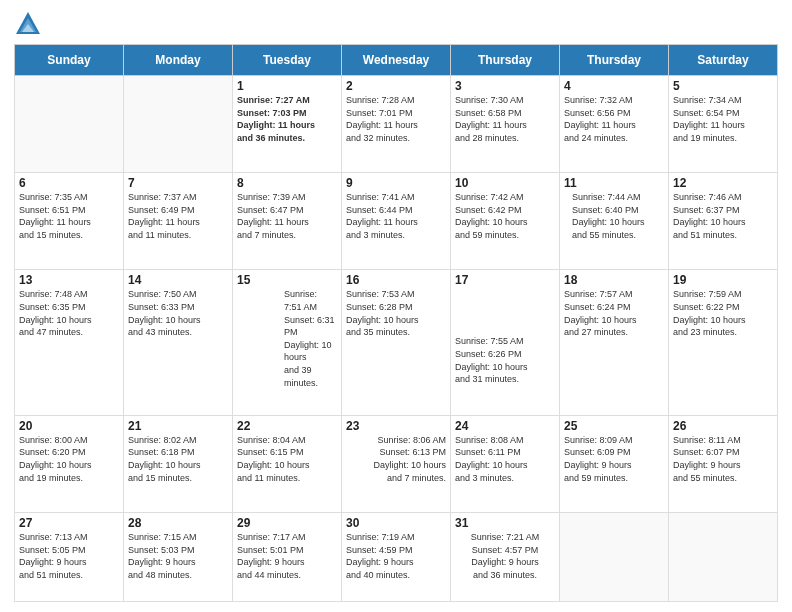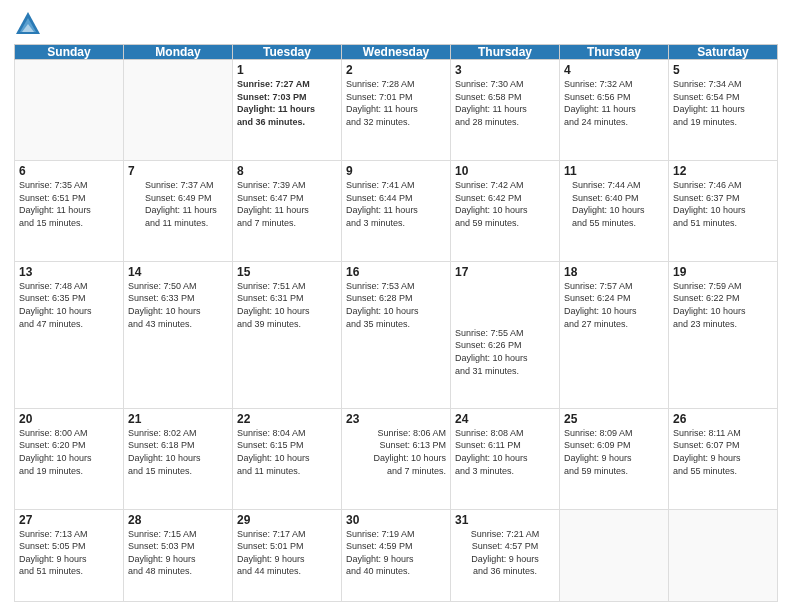--- a/index.html
+++ b/index.html
@@ -66,21 +66,21 @@
       border-collapse: collapse;
       width: 100%;
       table-layout: fixed;
     }
     .calendar th {
       background: #2a7ab5;
       color: #fff;
       font-size: 12px;
       font-weight: bold;
       text-align: center;
-      padding: 0 2px;
+      padding: 8px 2px;
       border: 1px solid #ccc;
     }
     .calendar td {
       border: 1px solid #ddd;
       vertical-align: top;
       padding: 3px 4px;
       font-size: 9.5px;
       color: #333;
       background: #fff;
       height: 82px;
@@ -181,21 +181,21 @@
         <tr>
           <td>
             <span class="day-num">6</span>
             <div class="cell-info" style="white-space: pre-line;">Sunrise: 7:35 AM
 Sunset: 6:51 PM
 Daylight: 11 hours
 and 15 minutes.</div>
           </td>
           <td>
             <span class="day-num">7</span>
-            <div class="cell-info" style="white-space: pre-line; margin-left: 17px;">Sunrise: 7:37 AM
+            <div class="cell-info" style="white-space: pre-line;">Sunrise: 7:37 AM
 Sunset: 6:49 PM
 Daylight: 11 hours
 and 11 minutes.</div>
           </td>
           <td>
             <span class="day-num">8</span>
             <div class="cell-info" style="white-space: pre-line;">Sunrise: 7:39 AM
 Sunset: 6:47 PM
 Daylight: 11 hours
 and 7 minutes.</div>
@@ -239,21 +239,21 @@
           </td>
           <td>
             <span class="day-num">14</span>
             <div class="cell-info" style="white-space: pre-line;">Sunrise: 7:50 AM
 Sunset: 6:33 PM
 Daylight: 10 hours
 and 43 minutes.</div>
           </td>
           <td>
             <span class="day-num">15</span>
-            <div class="cell-info" style="white-space: pre-line;">Sunrise: 7:51 AM
+            <div class="cell-info" style="white-space: pre-line; margin-left: 47px;">Sunrise: 7:51 AM
 Sunset: 6:31 PM
 Daylight: 10 hours
 and 39 minutes.</div>
           </td>
           <td>
             <span class="day-num">16</span>
             <div class="cell-info" style="white-space: pre-line;">Sunrise: 7:53 AM
 Sunset: 6:28 PM
 Daylight: 10 hours
 and 35 minutes.</div>

